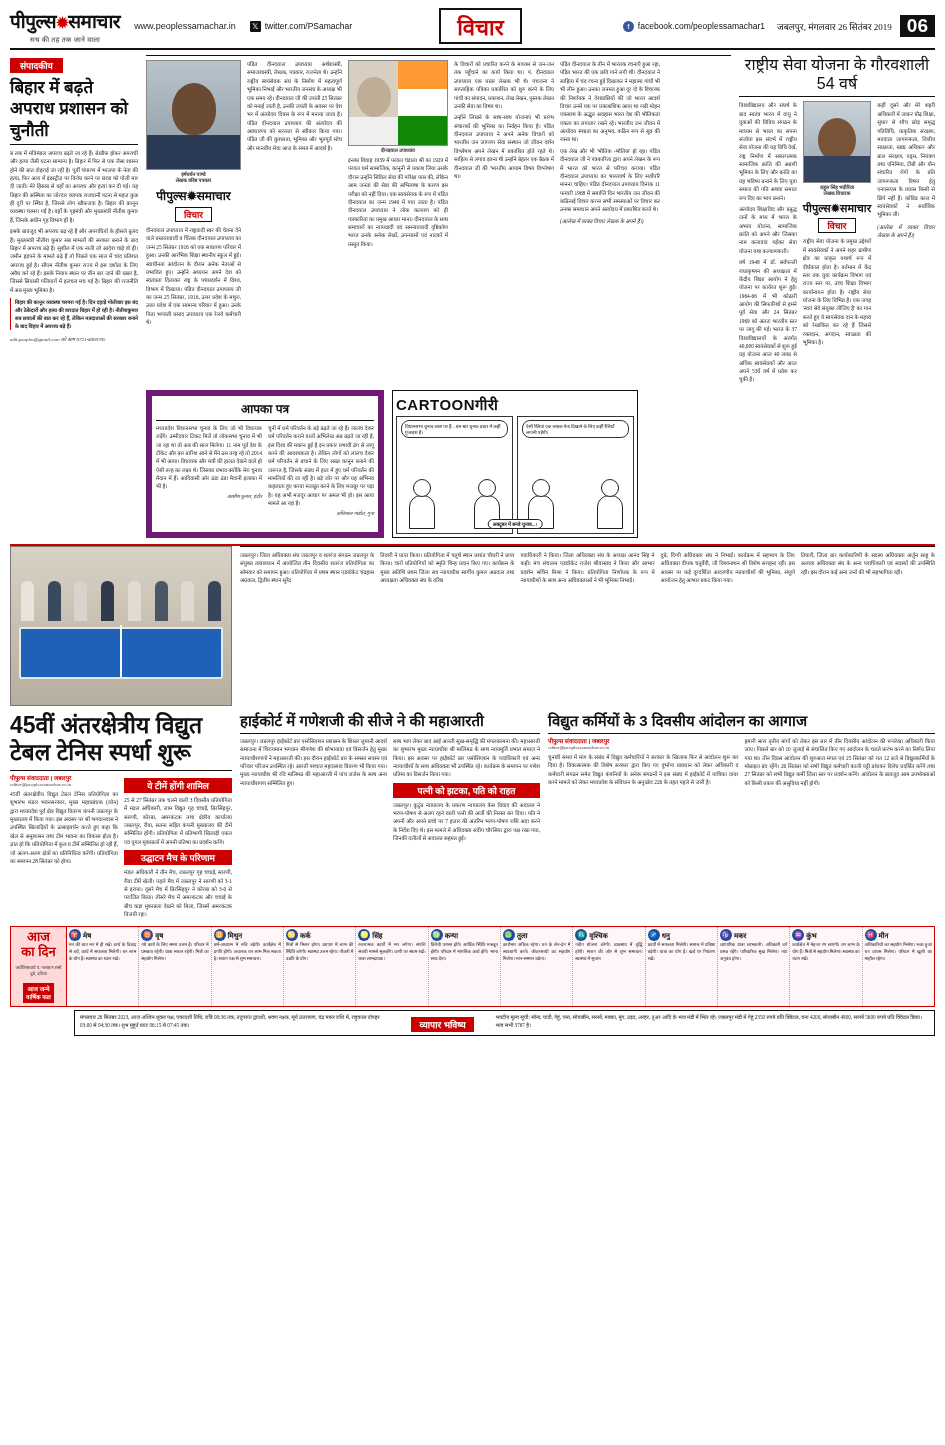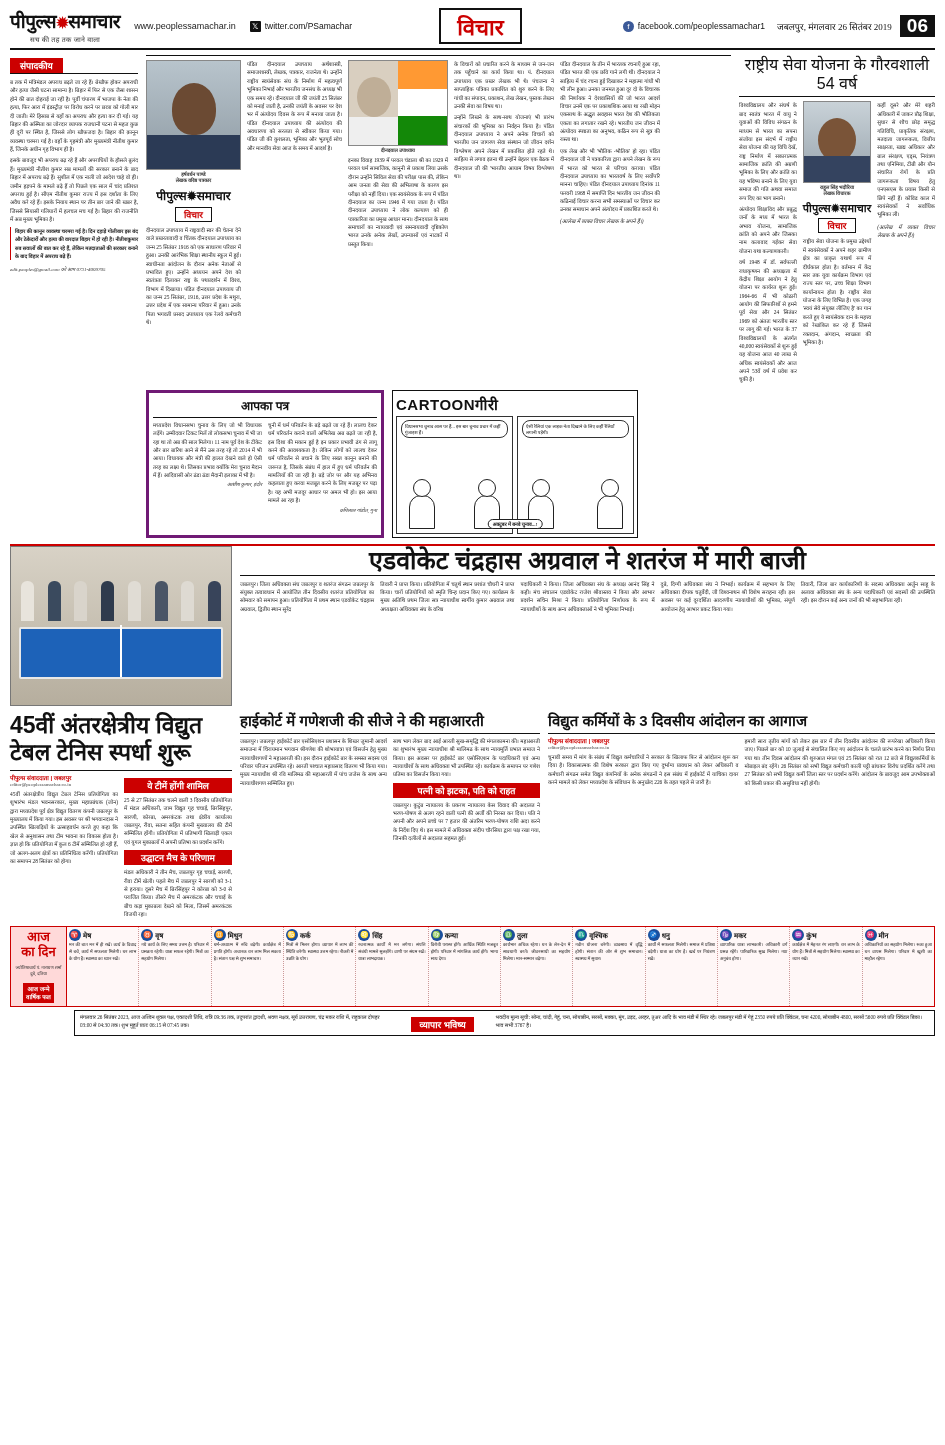--- a/index.html
+++ b/index.html
@@ -52,21 +52,21 @@
   .photo { background:#9aa; border:1px solid #888; width:100%; position:relative; overflow:hidden; }
   .ph-face { position:absolute; left:50%; transform:translateX(-50%); border-radius:50%; }
 
   .small-hd { font-size:16px; font-weight:normal; line-height:1.2; font-family:"Liberation Sans", sans-serif; }
 
   .logo-badge { text-align:center; margin:4px 0; }
   .logo-badge .lg { font-family:"Liberation Sans", sans-serif; font-weight:bold; font-size:12px; }
   .logo-badge .vb { border:1.5px solid #111; display:inline-block; font-size:9px; font-weight:bold; color:#c00; padding:0 8px; margin-top:2px; font-family:"Liberation Sans", sans-serif;}
 
   
-  .boxed { border:3px solid #701a75; padding:4px; }
+  .boxed { border:6px solid #701a75; padding:4px; }
   .box-title { text-align:center; font-weight:bold; font-size:12px; font-family:"Liberation Sans", sans-serif; margin-bottom:3px;}
   .sign { font-size:5px; text-align:right; font-style:italic; color:#333; margin-top:2px;}
 
   
   .cartoon-title { font-family:"Liberation Sans", sans-serif; font-weight:bold; font-size:15px; letter-spacing:0.5px; }
   .cartoon-frame { border:1px solid #111; background:#fff; position:relative; }
 
   
   .jab-band { text-align:center; margin:8px 0 4px; }
   .jab-band .redlabel { font-size:11px; padding:2px 26px; }
@@ -125,20 +125,21 @@
     <div class="mast-right" style="margin-left:12px;">
       <span>जबलपुर, मंगलवार 26 सितंबर 2019</span>
       <span class="pageno">06</span>
     </div>
   </div>
 
   <div class="top">
 
     <div class="left-col">
       <div class="redlabel">संपादकीय</div>
+      <div class="seal-hd">बिहार में बढ़ते अपराध प्रशासन को चुनौती</div>
       <div class="rule" style="margin-bottom:4px;"></div>
       <div class="body-text">
         <p>ब तक में मंत्रिमंडल अपराध बढ़ते जा रहे हैं। बेखौफ़ होकर अपराधी और हत्या जैसी घटना सामान्य है। बिहार में फिर से एक जैसा शासन होने की बात दोहराई जा रही है। पूर्वी चंपारण में भाजपा के नेता की हत्या, फिर आरा में इंडस्ट्रीज़ पर विरोध करने पर छात्रा को गोली मार दी जाती। मेरे हिसाब से यहाँ का अपराध और हत्या कर दी गई। यह बिहार की अस्मिता का जोरदार व्यापक राजधानी पटना से महज कुछ ही दूरी पर स्थित है, जिससे लोग खौफ़जदा है। बिहार की क़ानून व्यवस्था चरमरा गई है। वहाँ के गृहमंत्री और मुख्यमंत्री नीतीश कुमार हैं, जिनके अधीन गृह विभाग ही है।</p>
         <p>इसके बावजूद भी अपराध बढ़ रहे हैं और अपराधियों के हौसले बुलंद हैं। मुख्यमंत्री नीतीश कुमार सब मामलों की सरकार बनाने के बाद बिहार में अपराध बढ़े हैं। सुशील में एक नाली जो आदेश चाहे वो ही। जमीन हड़पने के मामले बढ़े हैं तो पिछले एक साल में चांद प्रतिशत अपराध हुई है। सीएम नीतीश कुमार राज्य में इस दर्शाता के लिए अवैध करे रहे हैं। इसके नियाय स्थान पर तीन बार जाने की खबर है, जिससे सियासी गलियारों में हलचल मच गई है। बिहार की राजनीति में अब मुख्य भूमिका है।</p>
       </div>
       <div style="display:flex; gap:4px; margin-top:4px;">
         <div style="width:3px; background:#c00;"></div>
         <div class="body-text" style="font-weight:bold; font-size:5.2px;">बिहार की कानून व्यवस्था चरमरा गई है। दिन दहाड़े गोलीबार इस बंद और ठेकेदारों और हत्या की वारदात बिहार में हो रही है। नीतीशकुमार सब सवालों की बात कर रहे हैं, लेकिन मतदाताओं की सरकार बनाने के बाद विहार में अपराध बढ़े हैं।</div>
       </div>
       <div class="sign" style="margin-top:6px; text-align:left;">edit.peoples@gmail.com को आप 0731-4009705</div>
@@ -280,21 +281,20 @@
           <span style="width:13px;height:40px;background:#2f3b4d;border-radius:6px 6px 0 0;display:block;"></span>
           <span style="width:13px;height:40px;background:#e0dcd4;border-radius:6px 6px 0 0;display:block;"></span>
           <span style="width:13px;height:40px;background:#4a5566;border-radius:6px 6px 0 0;display:block;"></span>
           <span style="width:13px;height:40px;background:#dedad2;border-radius:6px 6px 0 0;display:block;"></span>
           <span style="width:13px;height:40px;background:#38445a;border-radius:6px 6px 0 0;display:block;"></span>
         </div>
       </div>
     </div>
 
     <div class="mid-right">
-      <div class="chess-hd">एडवोकेट चंद्रहास अग्रवाल ने शतरंज में मारी बाजी</div>
       <div class="rule" style="margin-bottom:4px;"></div>
       <div class="cols4">
         <div class="body-text">जबलपुर। जिला अधिवक्ता संघ जबलपुर व शतरंज संगठन जबलपुर के संयुक्त तत्वावधान में आयोजित तीन दिवसीय शतरंज प्रतियोगिता का सोमवार को समापन हुआ। प्रतियोगिता में प्रथम स्थान एडवोकेट चंद्रहास अग्रवाल, द्वितीय स्थान सुरेंद्र</div>
         <div class="body-text">तिवारी ने प्राप्त किया। प्रतियोगिता में चतुर्थ स्थान प्रशांत चौधरी ने प्राप्त किया। चारों प्रतियोगियों को स्मृति चिन्ह प्रदान किए गए। कार्यक्रम के मुख्य अतिथि प्रथम जिला सत्र न्यायाधीश स्वर्गीय कुमार अग्रवाल तथा अध्यक्षता अधिवक्ता संघ के वरिष्ठ</div>
         <div class="body-text">पदाधिकारी ने किया। जिला अधिवक्ता संघ के अध्यक्ष आनंद सिंह ने कही। मंच संचालन एडवोकेट राजेश श्रीवास्तव ने किया और आभार प्रदर्शन सचिन मिश्रा ने किया। प्रतियोगिता निर्णायक के रूप में न्यायाधीशों के साथ अन्य अधिवक्ताओं ने भी भूमिका निभाई।</div>
         <div class="body-text">दुबे, दिग्गी अधिवक्ता संघ ने निभाई। कार्यक्रम में सहभाग के लिए अधिवक्ता दीपक चतुर्वेदी, जी विश्वनाथन श्री विशेष सराहना रही। इस अवसर पर कई दूरदर्शिता आदरणीय न्यायाधीशों की भूमिका, संपूर्ण आयोजन हेतु आभार प्रकट किया गया।</div>
         <div class="body-text">तिवारी, जिला बार कार्यकारिणी के सदस्य अधिवक्ता अर्जुन साहू के अलावा अधिवक्ता संघ के अन्य पदाधिकारी एवं सदस्यों की उपस्थिति रही। इस दौरान कई अन्य जनों की भी सहभागिता रही।</div>
       </div>
     </div>
   </div>

